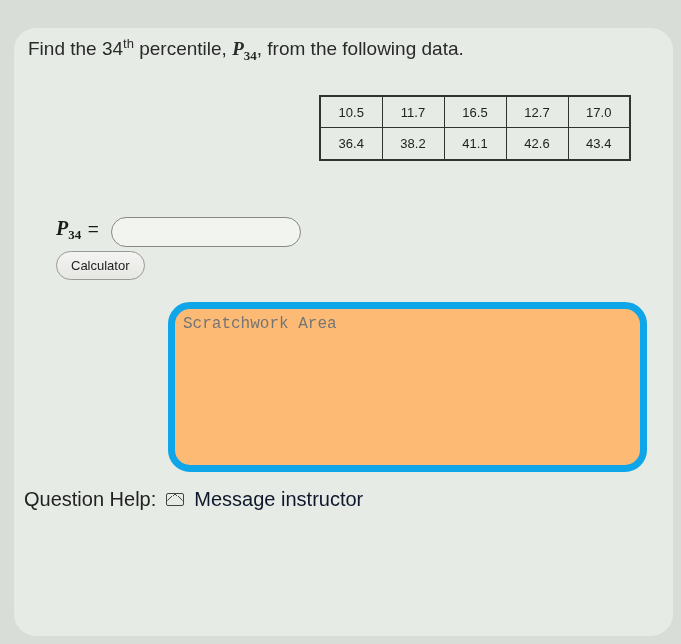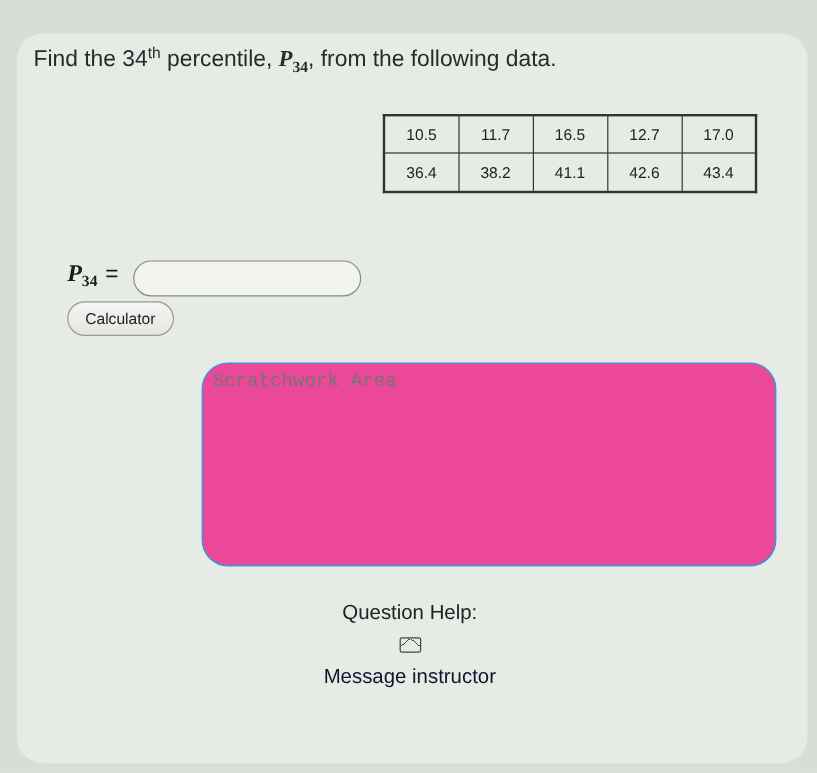--- a/index.html
+++ b/index.html
@@ -79,37 +79,36 @@
   cursor: pointer;
   margin-bottom: 22px;
 }
 .scratch-wrap {
   margin-left: 140px;
   margin-right: 12px;
 }
 .scratch {
   width: 100%;
   height: 170px;
-  border: 1px solid #0ea5e9;
-  background: #ec4899;
+  border: 7px solid #0ea5e9;
+  background: #fdba74;
   font-family: 'Courier New', monospace;
   font-size: 16px;
   color: #333;
   padding: 6px 8px;
   resize: none;
 }
 .help-row {
   display: flex;
   align-items: center;
   gap: 10px;
-  margin-top: 24px;
+  margin-top: 12px;
   margin-left: -4px;
-  font-size: 17px;
+  font-size: 20px;
   color: #222;
-  flex-direction: column;
 }
 .mail-icon {
   width: 18px;
   height: 13px;
   border: 1.5px solid #444;
   border-radius: 2px;
   position: relative;
   display: inline-block;
 }
 .mail-icon::after {

